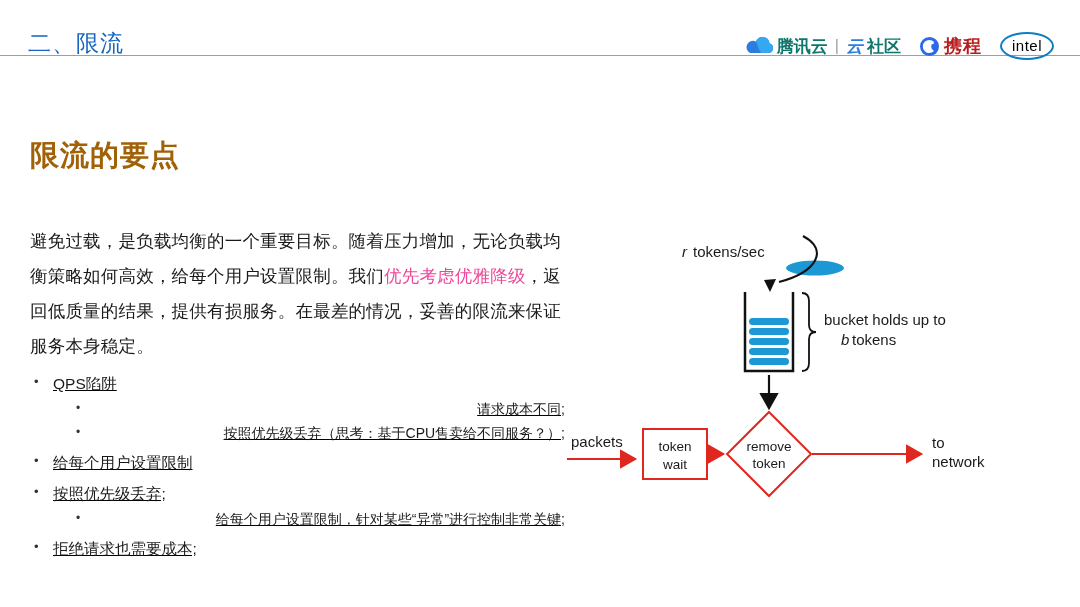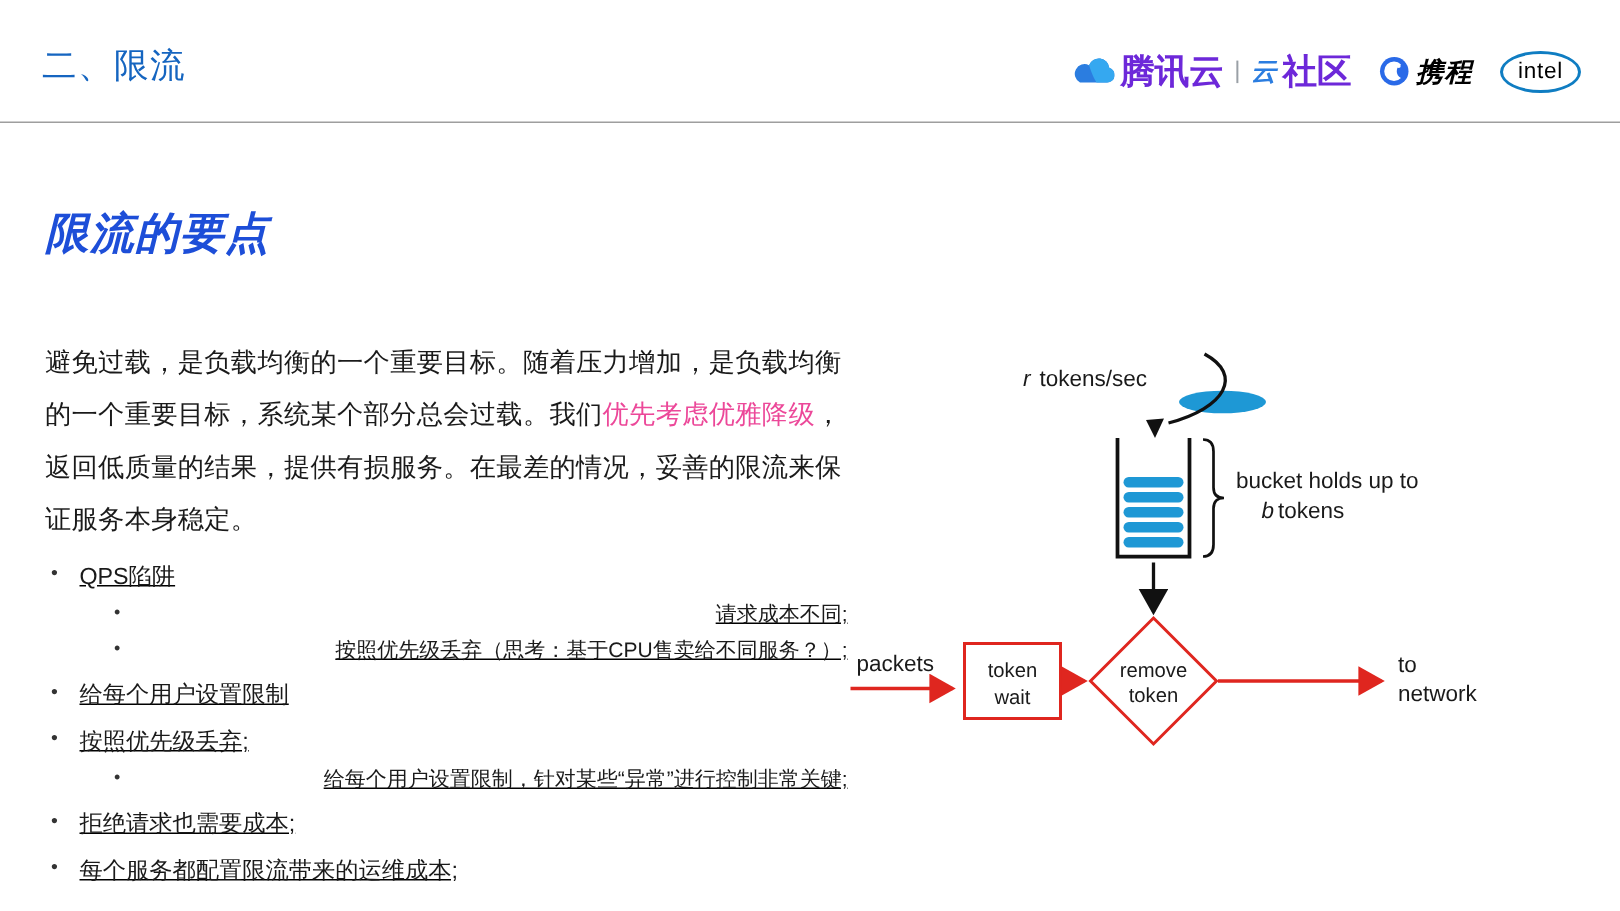--- a/index.html
+++ b/index.html
@@ -4,32 +4,32 @@
 <style>
   * { margin: 0; padding: 0; box-sizing: border-box; }
   html, body { background: #ffffff; }
   body {
     font-family: "Liberation Sans", "DejaVu Sans", sans-serif;
     width: 1080px; height: 607px; position: relative; overflow: hidden;
   }
   .page { position: absolute; inset: 0; background: #fff; }
 
   
-  .topbar { position: absolute; top: 0; left: 0; right: 0; height: 82px; background: #fff; border-bottom: 1px solid #9e9e9e; }
+  .topbar { position: absolute; top: 0; left: 0; right: 0; height: 56px; background: #fff; border-bottom: 1px solid #9e9e9e; }
   .section-title { position: absolute; left: 28px; top: 28px; font-size: 23px; color: #1565c0; letter-spacing: 1px; }
   .logos { position: absolute; right: 26px; top: 32px; display: flex; align-items: center; gap: 18px; }
   .logo { display: flex; align-items: center; gap: 4px; }
-  .tc-name { font-size: 23px; font-weight: bold; color: #6d28d9; }
+  .tc-name { font-size: 17px; font-weight: bold; color: #0f766e; }
   .tc-sep { font-size: 16px; color: #9aa0a6; padding: 0 3px; font-weight: 300; }
   .tc-yun { font-size: 17px; font-weight: bold; font-style: italic; color: #2b7de0; }
-  .ctrip-name { font-size: 18px; font-weight: bold; font-style: italic; color: #000000; letter-spacing: 1px; }
+  .ctrip-name { font-size: 18px; font-weight: bold; color: #b91c1c; letter-spacing: 1px; }
   .intel-badge { display: inline-block; border: 2px solid #0f7dc2; border-radius: 50%; padding: 3px 10px 4px 10px; color: #000000; font-size: 15px; font-weight: 500; letter-spacing: 0.5px; }
 
   
-  .title { position: absolute; left: 30px; top: 136px; font-size: 29px; font-weight: bold; color: #1d4ed8; letter-spacing: 1px; font-style: italic; }
+  .title { position: absolute; left: 30px; top: 136px; font-size: 29px; font-weight: bold; color: #a16207; letter-spacing: 1px; }
   .content { position: absolute; left: 30px; top: 224px; width: 535px; }
   .para { font-size: 17.5px; line-height: 35px; color: #1a1a1a; letter-spacing: 0.2px; }
   .para .red { color: #ec4899; }
   .bullets { margin-top: 8px; text-decoration: underline; }
   .b1 { position: relative; margin-top: 10px; padding-left: 23px; font-size: 15.5px; color: #1a1a1a; }
   .b1::before { content: "•"; position: absolute; left: 4px; top: 0; font-size: 13px; color: #333; }
   .b2 { position: relative; margin-top: 6px; margin-left: 44px; padding-left: 20px; font-size: 14px; color: #1a1a1a; text-align: right; }
   .b2::before { content: "•"; position: absolute; left: 2px; top: 0; font-size: 12px; color: #333; }
 
   
@@ -66,30 +66,29 @@
       </div>
       <div class="logo">
         <span class="intel-badge">intel</span>
       </div>
     </div>
   </header>
 
   <h1 class="title">限流的要点</h1>
 
   <div class="content">
-    <p class="para"><span>避免过载，是负载均衡的一个重要目标。随着压力增加，是负载均衡的一个重要目标，系统某个部分总会过载。我们</span><span class="red">优先考虑优雅降级</span><span>，返回低质量的结果，提供有损服务。在最差的情况，妥善的限流来保证服务本身稳定。</span></p>
+    <p class="para"><span>避免过载，是负载均衡的一个重要目标。随着压力增加，无论负载均衡策略如何高效，给每个用户设置限制。我们</span><span class="red">优先考虑优雅降级</span><span>，返回低质量的结果，提供有损服务。在最差的情况，妥善的限流来保证服务本身稳定。</span></p>
     <div class="bullets">
       <div class="b1">QPS陷阱</div>
       <div class="b2">请求成本不同;</div>
       <div class="b2">按照优先级丢弃（思考：基于CPU售卖给不同服务？）;</div>
       <div class="b1">给每个用户设置限制</div>
       <div class="b1">按照优先级丢弃;</div>
       <div class="b2">给每个用户设置限制，针对某些“异常”进行控制非常关键;</div>
       <div class="b1">拒绝请求也需要成本;</div>
-      <div class="b1">每个服务都配置限流带来的运维成本;</div>
     </div>
   </div>
 
   <svg class="diagram" width="460" height="300" viewBox="0 0 460 300">
     <defs>
       <marker id="arr-black" markerWidth="10" markerHeight="10" refX="7" refY="4.5" orient="auto">
         <path d="M0,0 L8,4.5 L0,9 z" fill="#111"></path>
       </marker>
       <marker id="arr-red" markerWidth="10" markerHeight="10" refX="7" refY="4.5" orient="auto">
         <path d="M0,0 L8,4.5 L0,9 z" fill="#df261f"></path>

